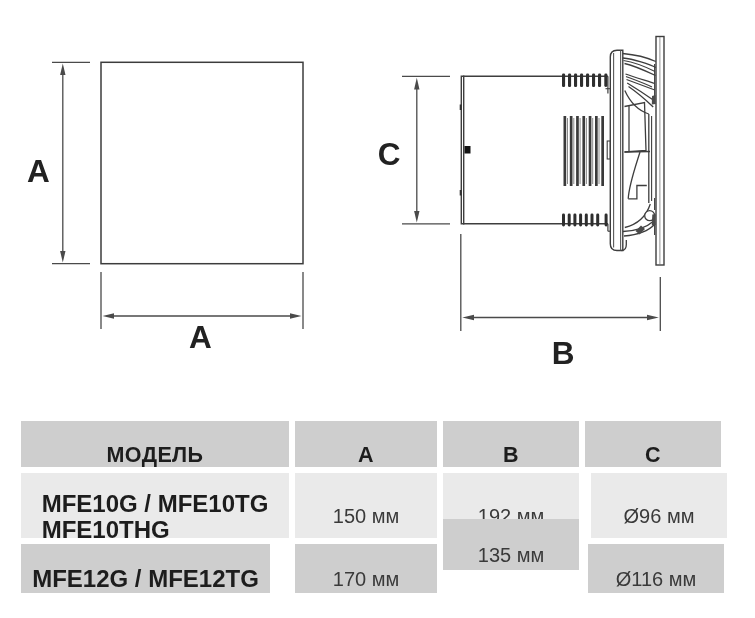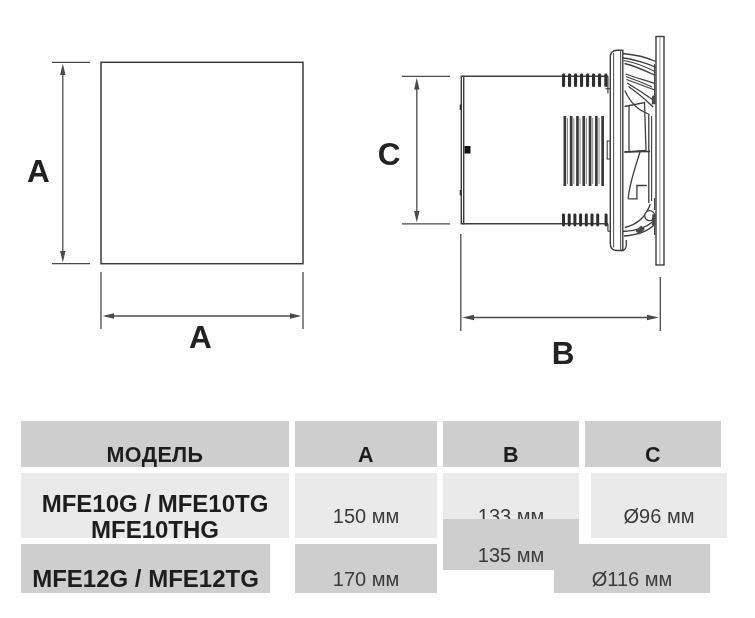--- a/index.html
+++ b/index.html
@@ -1,17 +1,17 @@
 <!DOCTYPE html>
 <html><head>
 <meta charset="utf-8">
 <style>
 html,body{margin:0;padding:0;background:#ffffff;width:755px;height:618px;overflow:hidden}
 body{font-family:"Liberation Sans",sans-serif;position:relative}
-.cell{position:absolute;display:flex;align-items:center;justify-content:center;text-align:center;box-sizing:border-box;padding-top:22px}
+.cell{position:absolute;display:flex;align-items:center;justify-content:center;box-sizing:border-box;padding-top:22px}
 .hdr{background:#cecece;font-weight:bold;font-size:21.5px;color:#1d1d1d;letter-spacing:0.4px}
 .r1{background:#eaeaea}
 .r2{background:#cecece}
 .mod{font-weight:bold;font-size:24px;color:#1d1d1d;line-height:25.5px}
 .num{font-size:20px;color:#3a3a3a}
 </style>
 </head>
 <body>
 <svg width="755" height="408" viewBox="0 0 755 408" style="position:absolute;left:0;top:0">
 <g fill="none" stroke="#4a4a4a" stroke-width="1.3">
@@ -144,19 +144,19 @@
 </g>
 </svg>
 
 <div class="cell hdr" style="left:21px;top:420.8px;width:268px;height:46.6px">МОДЕЛЬ</div>
 <div class="cell hdr" style="left:295px;top:420.8px;width:142px;height:46.6px">A</div>
 <div class="cell hdr" style="left:443px;top:420.8px;width:136px;height:46.6px">B</div>
 <div class="cell hdr" style="left:585px;top:420.8px;width:136px;height:46.6px">C</div>
 
 <div class="cell r1 mod" style="left:21px;top:473.1px;width:268px;height:64.8px">MFE10G / MFE10TG<br>MFE10THG</div>
 <div class="cell r1 num" style="left:295px;top:473.1px;width:142px;height:64.8px">150 мм</div>
-<div class="cell r1 num" style="left:443px;top:473.1px;width:136px;height:64.8px">133 мм</div>
+<div class="cell r1 num" style="left:443px;top:473.1px;width:136px;height:64.8px">192 мм</div>
 <div class="cell r1 num" style="left:591px;top:473.1px;width:136px;height:64.8px">Ø96 мм</div>
 
 <div class="cell r2 mod" style="left:21px;top:543.7px;width:249px;height:48.9px">MFE12G / MFE12TG</div>
 <div class="cell r2 num" style="left:295px;top:543.7px;width:142px;height:48.9px">170 мм</div>
 <div class="cell r2 num" style="left:443px;top:519px;width:136px;height:51px">135 мм</div>
-<div class="cell r2 num" style="left:554px;top:543.7px;width:156px;height:48.9px">Ø116 мм</div>
+<div class="cell r2 num" style="left:588px;top:543.7px;width:136px;height:48.9px">Ø116 мм</div>
 
 </body></html>

